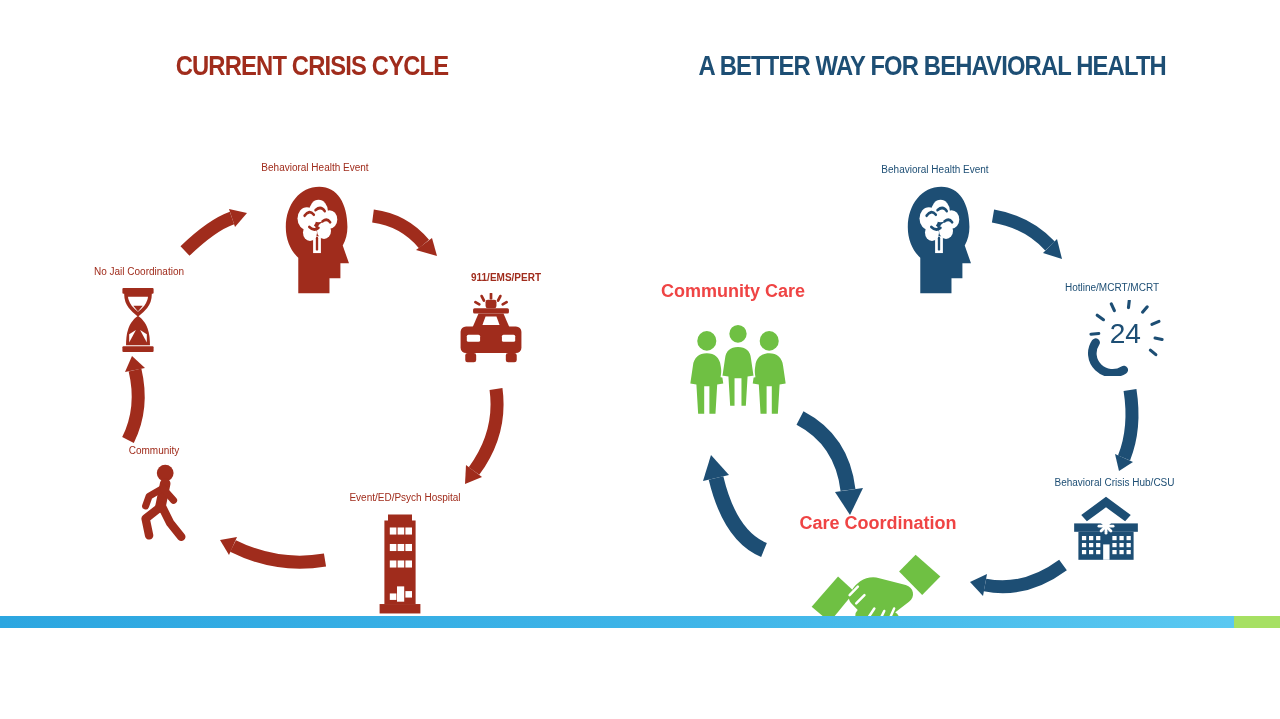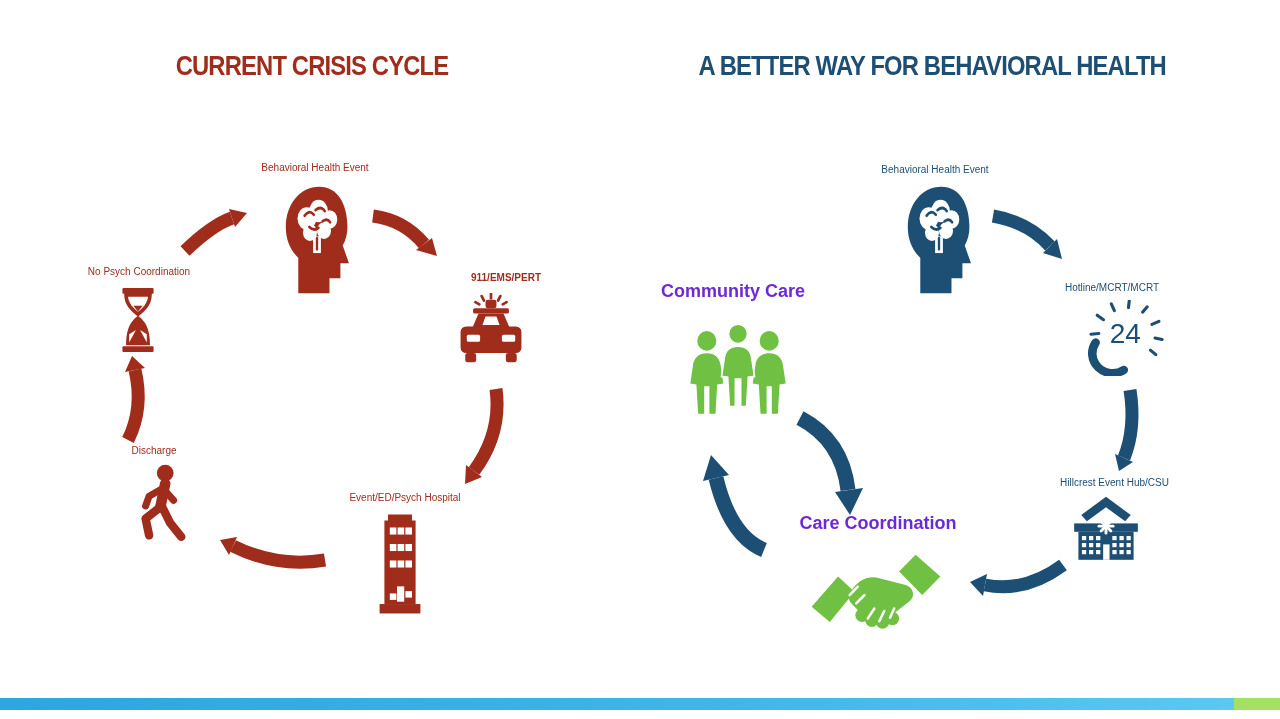--- a/index.html
+++ b/index.html
@@ -1,25 +1,25 @@
 <!DOCTYPE html>
 <html><head>
 <meta charset="utf-8">
 <style>
   html,body{margin:0;padding:0;background:#fff;}
-  .slide{position:relative;width:1280px;height:710px;background:#ffffff;overflow:hidden;
+  .slide{position:relative;width:1280px;height:628px;background:#ffffff;overflow:hidden;
          font-family:"Liberation Sans", sans-serif;}
   .title{position:absolute;text-align:center;font-weight:700;font-size:28px;letter-spacing:-1px;
          transform:scaleX(.85);white-space:nowrap;}
   .title.red{color:#A02C1C;}
   .title.blue{color:#1D4E74;}
   .label{position:absolute;text-align:center;font-size:10px;line-height:18px;white-space:nowrap;}
   .label.red{color:#A02C1C;}
   .label.blue{color:#1D4E74;}
-  .label.green{color:#6d28d9;font-weight:700;font-size:18px;}
+  .label.green{color:#ef4444;font-weight:700;font-size:18px;}
   .ico{position:absolute;}
   .ico.red{color:#A02C1C;}
   .ico.blue{color:#1D4E74;}
   .ico.green{color:#6FC043;}
   .arrow{position:absolute;}
   .arrow.red{color:#A02C1C;}
   .arrow.blue{color:#1D4E74;}
   .footer-bar{position:absolute;left:0;bottom:0;width:1280px;height:12px;
               background:linear-gradient(90deg,#2CA6E0 0%,#3FB5E8 55%,#5AC8F1 96%);}
   .footer-green{position:absolute;right:0;bottom:0;width:46px;height:12px;background:#A6E063;}
@@ -112,39 +112,39 @@
           <rect x="45" y="128" width="12" height="26"></rect>
           <rect x="59" y="136" width="11" height="11"></rect>
       </g>
     </svg>
 
     <svg class="arrow red" style="left:215px;top:522px;" width="115" height="50" viewBox="0 0 115 50">
       <path d="M110 38 Q62 46 18 24" fill="none" stroke="currentColor" stroke-width="13"></path>
       <polygon points="5,18 22,15 14,33" fill="currentColor"></polygon>
     </svg>
 
-    <div class="label red" style="left:94px;top:442px;width:120px;">Discharge</div>
+    <div class="label red" style="left:94px;top:442px;width:120px;">Community</div>
 
     <svg class="ico red" style="left:126px;top:464px;" width="70" height="84" viewBox="0 0 100 120" preserveAspectRatio="none">
       <circle cx="56" cy="13" r="12" fill="currentColor"></circle>
       <g stroke="currentColor" fill="none" stroke-linecap="round" stroke-linejoin="round">
         <path d="M56 28 L49 62" stroke-width="15"></path>
         <path d="M54 34 L33 46 L28 60" stroke-width="10"></path>
         <path d="M54 36 L68 52" stroke-width="10"></path>
         <path d="M51 60 L28 78 L33 102" stroke-width="12"></path>
         <path d="M51 60 L63 84 L79 104" stroke-width="12"></path>
       </g>
     </svg>
 
     <svg class="arrow red" style="left:108px;top:350px;" width="52" height="96" viewBox="0 0 52 96">
       <path d="M20 90 Q36 58 27 20" fill="none" stroke="currentColor" stroke-width="13"></path>
       <polygon points="24,6 37,18 17,22" fill="currentColor"></polygon>
     </svg>
 
-    <div class="label red" style="left:39px;top:263px;width:200px;">No Psych Coordination</div>
+    <div class="label red" style="left:39px;top:263px;width:200px;">No Jail Coordination</div>
 
     <svg class="ico red" style="left:112px;top:287px;" width="52" height="66" viewBox="0 0 100 126" preserveAspectRatio="none">
       <g fill="currentColor">
         <rect x="20" y="2" width="60" height="11" rx="2"></rect>
         <rect x="20" y="113" width="60" height="11" rx="2"></rect>
         <path d="M41 36 H59 L50 47 Z"></path>
         <path d="M50 55 C59 62 73 73 73 111 H27 C27 73 41 62 50 55 Z"></path>
       </g>
       <path d="M27 15 H73 C73 34 59 45 50 52 C41 45 27 34 27 15 Z" fill="none" stroke="currentColor" stroke-width="7"></path>
       <path d="M33 106 L46 82 L33 90 Z" fill="#fff"></path>
@@ -196,21 +196,21 @@
       </g>
       <text x="58" y="57" font-size="36" text-anchor="middle" fill="currentColor" font-family="inherit">24</text>
       <path d="M20 56 A26 26 0 0 0 56 92" fill="none" stroke="currentColor" stroke-width="11" stroke-linecap="round"></path>
     </svg>
 
     <svg class="arrow blue" style="left:1102px;top:386px;" width="46" height="86" viewBox="0 0 46 86">
       <path d="M28 4 Q34 42 22 72" fill="none" stroke="currentColor" stroke-width="13"></path>
       <polygon points="17,85 31,76 13,68" fill="currentColor"></polygon>
     </svg>
 
-    <div class="label blue" style="left:1012px;top:474px;width:205px;">Hillcrest Event Hub/CSU</div>
+    <div class="label blue" style="left:1012px;top:474px;width:205px;">Behavioral Crisis Hub/CSU</div>
 
     <svg class="ico blue" style="left:1060px;top:494px;" width="92" height="70" viewBox="0 0 130 100" preserveAspectRatio="none">
       <g fill="currentColor">
         <path d="M65 4 L100 30 L92 39 L65 19 L38 39 L30 30 Z"></path>
         <rect x="20" y="42" width="90" height="12"></rect>
         <rect x="26" y="54" width="78" height="40"></rect>
       </g>
       <g stroke="#fff" stroke-width="4" stroke-linecap="round">
         <line x1="65" y1="36" x2="65" y2="56"></line>
           <line x1="55" y1="46" x2="75" y2="46"></line>

